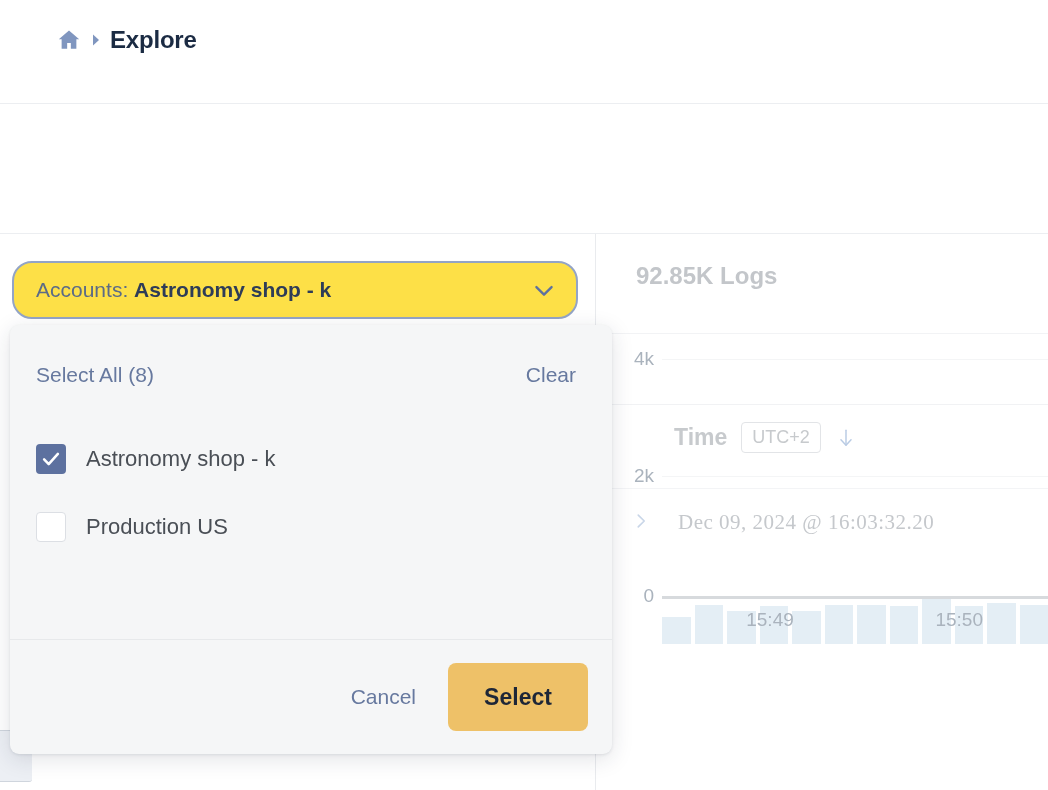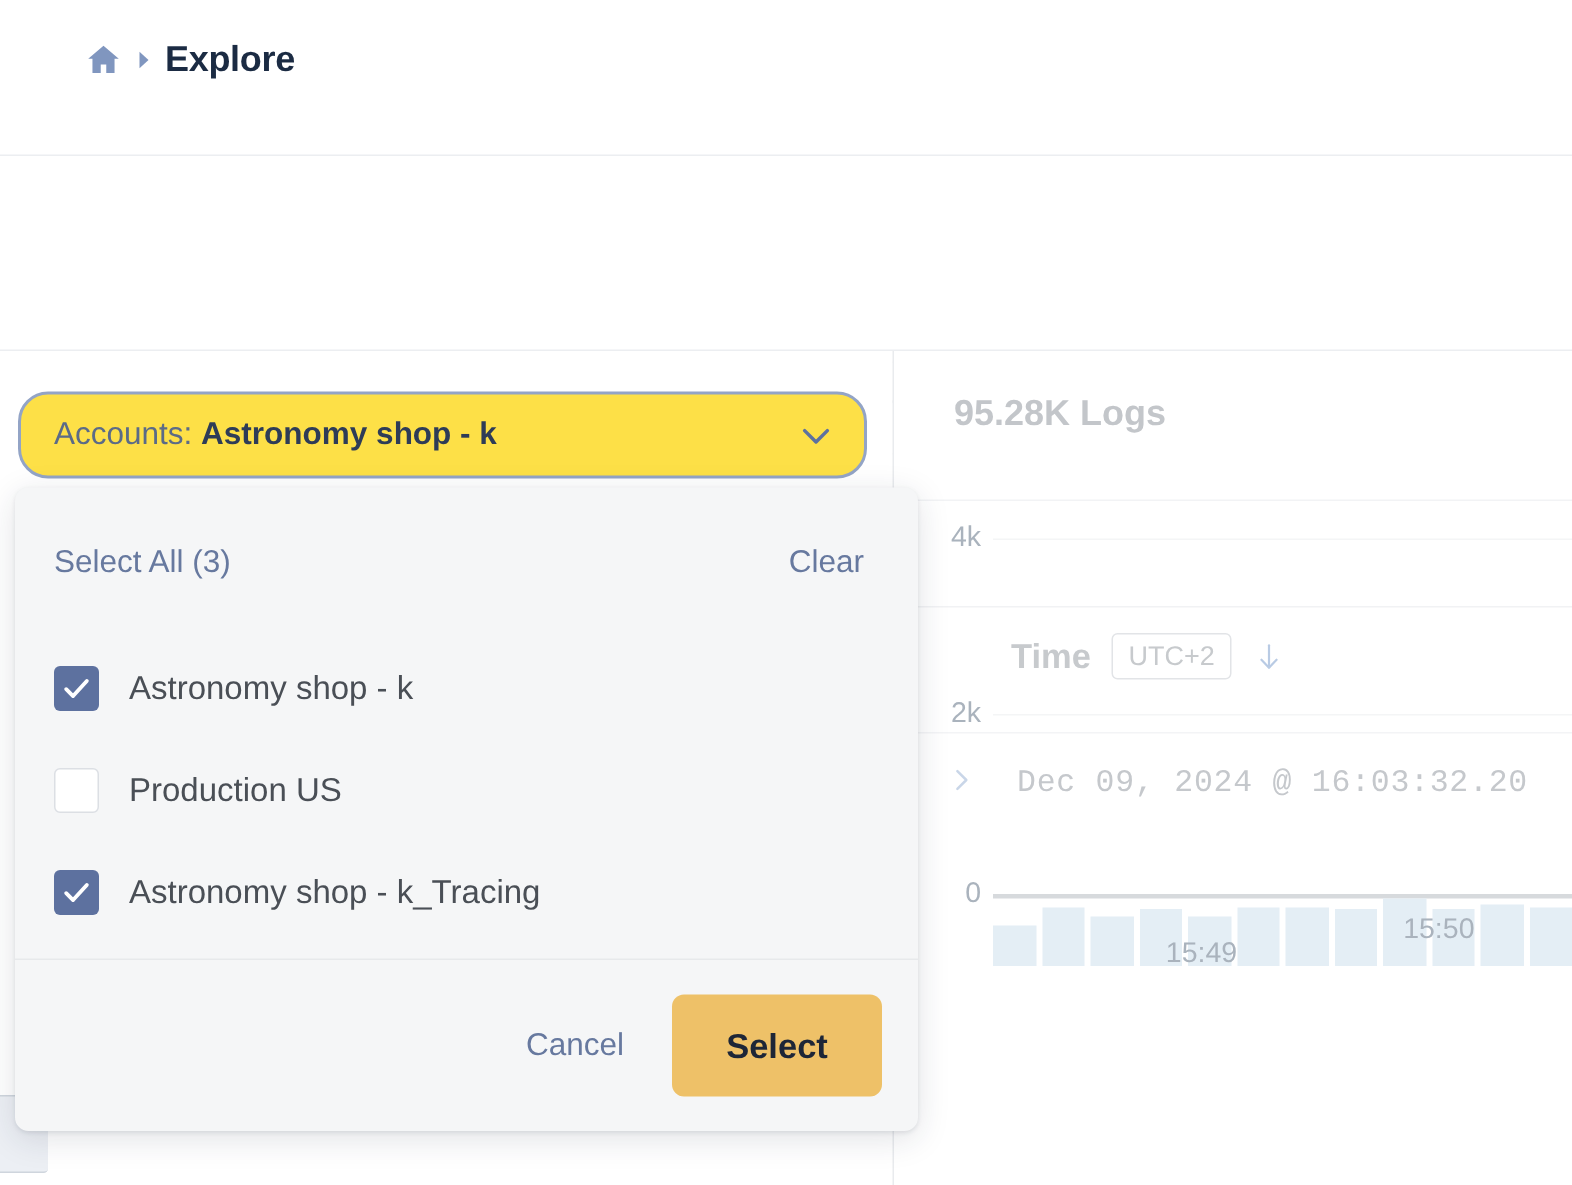--- a/index.html
+++ b/index.html
@@ -295,21 +295,21 @@
     left: 596px; top: 488px;
     width: 452px; height: 68px;
     border-top: 1px solid #f3f4f6;
     display: flex;
     align-items: center;
     gap: 26px;
     padding-left: 34px;
     overflow: hidden;
   }
   .log-ts {
-    font-family: Liberation Mono, monospace;
+    font-family: Liberation Serif, serif;
     font-size: 21px;
     color: #c5c8cc;
     white-space: nowrap;
     letter-spacing: 0.5px;
   }
 </style>
 </head>
 <body>
 
 <div id="app">
@@ -376,21 +376,21 @@
     </div>
   </div>
 
   <div class="content">
     <div class="left-pane">
       <div class="ghost-chip"></div>
 
     </div>
 
     <div class="right-pane">
-      <div class="chart-title">95.28K Logs</div>
+      <div class="chart-title">92.85K Logs</div>
       <div class="chart-sep"></div>
 
       <div class="chart-area">
 
         <div class="gridline" style="top:25px"></div>
         <div class="gridline" style="top:142px"></div>
         <div class="baseline" style="top:262px"></div>
 
         <div class="ylab" style="top:14px">4k</div>
         <div class="ylab" style="top:131px">2k</div>
@@ -404,21 +404,21 @@
             <div class="bar" style="height: 33.405px; background: rgb(228, 238, 245);"></div>
             <div class="bar" style="height: 39.3px; background: rgb(228, 238, 245);"></div>
             <div class="bar" style="height: 39.3px; background: rgb(228, 238, 245);"></div>
             <div class="bar" style="height: 37.99px; background: rgb(228, 238, 245);"></div>
             <div class="bar" style="height: 45.195px; background: rgb(228, 238, 245);"></div>
             <div class="bar" style="height: 37.99px; background: rgb(228, 238, 245);"></div>
             <div class="bar" style="height: 40.61px; background: rgb(228, 238, 245);"></div>
             <div class="bar" style="height: 39.3px; background: rgb(228, 238, 245);"></div>
           </div>
 
-        <div class="xtick" style="top: 275px; left: 205px; margin-top: 16px;">15:49</div>
+        <div class="xtick" style="top: 275px; left: 174px;">15:49</div>
         <div class="xtick" style="top: 275px; left: 363.22px;">15:50</div>
       </div>
     </div>
 
     <div class="table-head" style="top:170px">
       <span class="th-label">Time</span>
       <span class="tz-badge">UTC+2</span>
       <span class="sort-arrow">
         <svg viewBox="0 0 24 24" width="22" height="24" fill="none" stroke="#b9cbe4" stroke-width="1.6" stroke-linecap="round" stroke-linejoin="round">
           <path d="M12 3.5v16"></path>
@@ -445,45 +445,37 @@
     </span>
     <span class="chev-trigger">
       <svg viewBox="0 0 24 24" width="28" height="28" fill="none" stroke="#5d719f" stroke-width="2" stroke-linecap="round" stroke-linejoin="round">
           <path d="M5.5 9.5 12 16 18.5 9.5"></path>
         </svg>
     </span>
   </div>
 
   <div class="popup">
     <div class="popup-head">
-      <button class="link-btn" style="color: rgb(103, 121, 159);">Select All (3)</button>
+      <button class="link-btn" style="color: rgb(103, 121, 159);">Select All (8)</button>
       <button class="link-btn" style="color: rgb(103, 121, 159);">Clear</button>
     </div>
 
     <div class="popup-list">
         <div class="opt-row">
           <span class="cbox on" style="background: rgb(93, 113, 159);">
             <svg viewBox="0 0 24 24" width="22" height="22" fill="none" stroke="#fff" stroke-width="2.8" stroke-linecap="round" stroke-linejoin="round">
               <path d="M4.5 12.5 9.5 17.5 19.5 6.5"></path>
             </svg>
           </span>
           <span class="opt-label">Astronomy shop - k</span>
         </div>
         <div class="opt-row">
           <span class="cbox off"></span>
           <span class="opt-label">Production US</span>
         </div>
-        <div class="opt-row">
-          <span class="cbox on" style="background: rgb(93, 113, 159);">
-            <svg viewBox="0 0 24 24" width="22" height="22" fill="none" stroke="#fff" stroke-width="2.8" stroke-linecap="round" stroke-linejoin="round">
-              <path d="M4.5 12.5 9.5 17.5 19.5 6.5"></path>
-            </svg>
-          </span>
-          <span class="opt-label">Astronomy shop - k_Tracing</span>
-        </div>
       </div>
 
     <div class="popup-foot">
       <button class="link-btn" style="color: rgb(103, 121, 159);">Cancel</button>
       <button class="apply-btn" style="background: rgb(238, 193, 104);">Select</button>
     </div>
   </div>
 
 </div>
 

